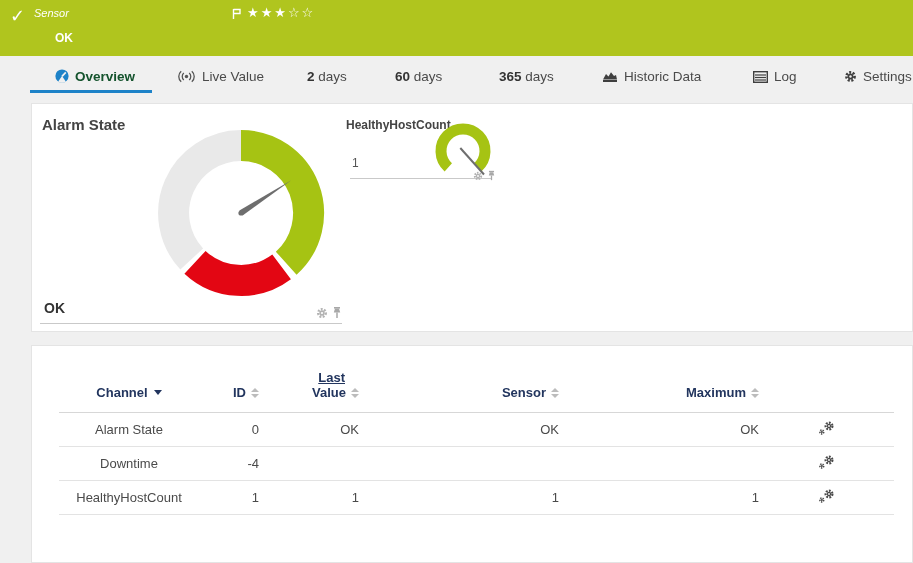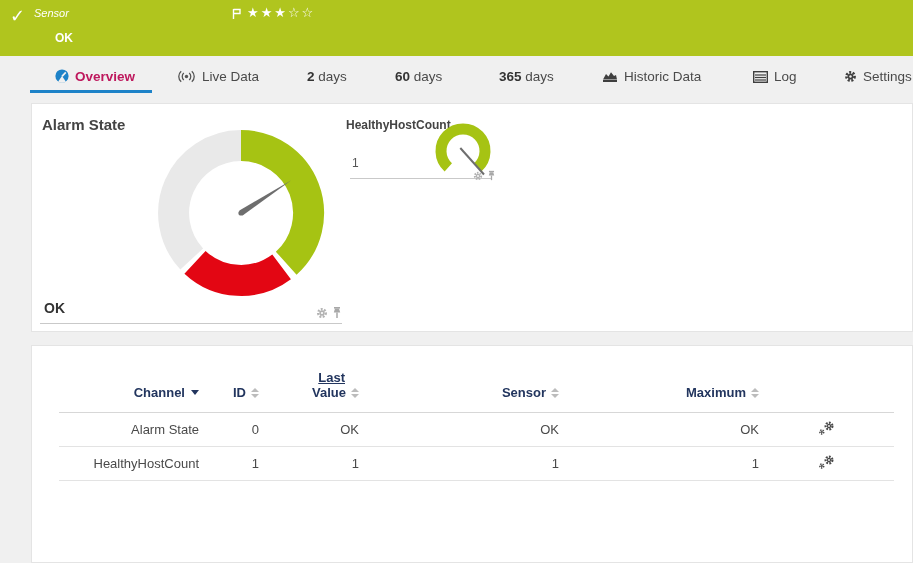--- a/index.html
+++ b/index.html
@@ -15,40 +15,40 @@
   .topbar .kind{position:absolute;left:34px;top:7px;font-size:11px;font-style:italic;}
   .topbar .title{position:absolute;left:94px;top:5px;font-size:19px;font-weight:bold;}
   .topbar .flag{position:absolute;left:232px;top:6px;}
   .topbar .stars{position:absolute;left:247px;top:5px;font-size:13px;letter-spacing:2px;}
   .topbar .status{position:absolute;left:55px;top:31px;font-size:12px;font-weight:bold;}
   
   .tabbar{position:absolute;left:0;top:56px;width:913px;height:41px;background:#f0f0f0;}
   .tab{position:absolute;top:13px;font-size:13.5px;color:#4a4a4a;cursor:pointer;white-space:nowrap;}
   .tab .ticon{display:inline-block;vertical-align:-2px;margin-right:6px;}
   .tab b{color:#333;}
-  .tab.active{font-weight:bold;color:#be185d;}
+  .tab.active{font-weight:bold;color:#14532d;}
   .active-underline{position:absolute;left:30px;top:34px;width:122px;height:3px;background:#1d82c8;}
   
   .panel{position:absolute;background:#fff;border:1px solid #e4e4e4;box-sizing:border-box;}
   #panel-gauges{left:31px;top:103px;width:882px;height:229px;}
   #panel-table{left:31px;top:345px;width:882px;height:218px;}
   .gauge-title{position:absolute;left:10px;top:12px;font-size:15px;font-weight:bold;color:#444;}
   .big-gauge{position:absolute;left:121px;top:21px;}
   .ok-label{position:absolute;left:12px;top:196px;font-size:14px;font-weight:bold;color:#333;}
   .footer-line{position:absolute;border-top:1px solid #c9c9c9;height:0;}
   .footer-icons{position:absolute;display:flex;gap:4px;align-items:center;}
   
   .mini-title{position:absolute;left:314px;top:14px;font-size:12px;font-weight:bold;color:#444;}
   .mini-gauge{position:absolute;left:400px;top:18px;}
   .mini-value{position:absolute;left:320px;top:52px;font-size:12px;color:#555;}
   
   table.channels{border-collapse:collapse;margin:24px 0 0 27px;width:835px;table-layout:fixed;font-size:13px;}
   table.channels th{color:#22355e;font-weight:bold;vertical-align:bottom;padding:0 0 12px 0;border-bottom:1px solid #d7d7d7;font-size:13px;}
   table.channels td{color:#4a4a4a;border-bottom:1px solid #e3e3e3;height:33px;padding:0;}
-  .col-channel{text-align:right;margin-left:36px;}
+  .col-channel{text-align:center;margin-left:36px;}
   .col-num{text-align:right;}
   .col-gear{text-align:center;}
   .caret-down{display:inline-block;width:0;height:0;border-left:4.5px solid transparent;border-right:4.5px solid transparent;border-top:5px solid #22355e;margin-left:6px;vertical-align:2px;}
   .sort{display:inline-block;vertical-align:-1px;margin-left:5px;}
   .sort i{display:block;width:0;height:0;border-left:4px solid transparent;border-right:4px solid transparent;}
   .sort .up{border-bottom:4px solid #bcbcbc;margin-bottom:2px;}
   .sort .dn{border-top:4px solid #bcbcbc;}
   .gearbtn{cursor:pointer;display:inline-block;}
 </style>
 </head>
@@ -78,21 +78,21 @@
   </span>
   <span class="tab" style="left:177px">
     <span class="ticon">
       <svg width="19" height="13" viewBox="0 0 19 13">
         <circle cx="9.5" cy="6.5" r="1.7" fill="#555"></circle>
         <path d="M6.8 3 A4.7 4.7 0 0 0 6.8 10" fill="none" stroke="#555" stroke-width="1.3"></path>
         <path d="M4.2 1.2 A7 7 0 0 0 4.2 11.8" fill="none" stroke="#555" stroke-width="1.3"></path>
         <path d="M12.2 3 A4.7 4.7 0 0 1 12.2 10" fill="none" stroke="#555" stroke-width="1.3"></path>
         <path d="M14.8 1.2 A7 7 0 0 1 14.8 11.8" fill="none" stroke="#555" stroke-width="1.3"></path>
       </svg>
-    </span><span>Live Data</span>
+    </span><span>Live Value</span>
   </span>
   <span class="tab" style="left:307px"><b>2</b>&nbsp;<span>days</span></span>
   <span class="tab" style="left:395px"><b>60</b>&nbsp;<span>days</span></span>
   <span class="tab" style="left:499px"><b>365</b>&nbsp;<span>days</span></span>
   <span class="tab" style="left:602px">
     <span class="ticon">
       <svg width="16" height="13" viewBox="0 0 16 13">
         <polygon points="1,9.5 4,4 6.5,6.5 9,2.2 12,6 14,5 15,9.5" fill="#3f3f3f"></polygon>
         <rect x="1" y="10" width="14" height="2" fill="#3f3f3f"></rect>
       </svg>
@@ -221,30 +221,46 @@
           <svg width="17" height="15" viewBox="0 0 17 15">
             <circle cx="11" cy="5" r="3.4" fill="none" stroke="#4a4a4a" stroke-width="2.2" stroke-dasharray="1.8 1.3"></circle>
             <circle cx="11" cy="5" r="2.2" fill="#4a4a4a"></circle>
                 <circle cx="11" cy="5" r="0.9" fill="#fff"></circle>
             <circle cx="3.8" cy="11" r="1.9" fill="none" stroke="#4a4a4a" stroke-width="1.6" stroke-dasharray="1.2 1"></circle>
             <circle cx="3.8" cy="11" r="1.1" fill="#4a4a4a"></circle>
           </svg></span>
         </td>
       </tr>
       <tr>
-        <td class="col-channel">HealthyHostCount</td>
-        <td class="col-num">1</td>
-        <td class="col-num">1</td>
-        <td class="col-num">1</td>
-        <td class="col-num">1</td>
+        <td class="col-channel">Downtime</td>
+        <td class="col-num">-4</td>
+        <td class="col-num"></td>
+        <td class="col-num"></td>
+        <td class="col-num"></td>
         <td class="col-gear"><span class="gearbtn">
           <svg width="17" height="15" viewBox="0 0 17 15">
             <circle cx="11" cy="5" r="3.4" fill="none" stroke="#4a4a4a" stroke-width="2.2" stroke-dasharray="1.8 1.3"></circle>
             <circle cx="11" cy="5" r="2.2" fill="#4a4a4a"></circle>
                 <circle cx="11" cy="5" r="0.9" fill="#fff"></circle>
             <circle cx="3.8" cy="11" r="1.9" fill="none" stroke="#4a4a4a" stroke-width="1.6" stroke-dasharray="1.2 1"></circle>
             <circle cx="3.8" cy="11" r="1.1" fill="#4a4a4a"></circle>
           </svg></span>
         </td>
       </tr>
+      <tr>
+        <td class="col-channel">HealthyHostCount</td>
+        <td class="col-num">1</td>
+        <td class="col-num">1</td>
+        <td class="col-num">1</td>
+        <td class="col-num">1</td>
+        <td class="col-gear"><span class="gearbtn">
+          <svg width="17" height="15" viewBox="0 0 17 15">
+            <circle cx="11" cy="5" r="3.4" fill="none" stroke="#4a4a4a" stroke-width="2.2" stroke-dasharray="1.8 1.3"></circle>
+            <circle cx="11" cy="5" r="2.2" fill="#4a4a4a"></circle>
+                <circle cx="11" cy="5" r="0.9" fill="#fff"></circle>
+            <circle cx="3.8" cy="11" r="1.9" fill="none" stroke="#4a4a4a" stroke-width="1.6" stroke-dasharray="1.2 1"></circle>
+            <circle cx="3.8" cy="11" r="1.1" fill="#4a4a4a"></circle>
+          </svg></span>
+        </td>
+      </tr>
     </tbody>
   </table>
 </div>
 
 </body></html>

